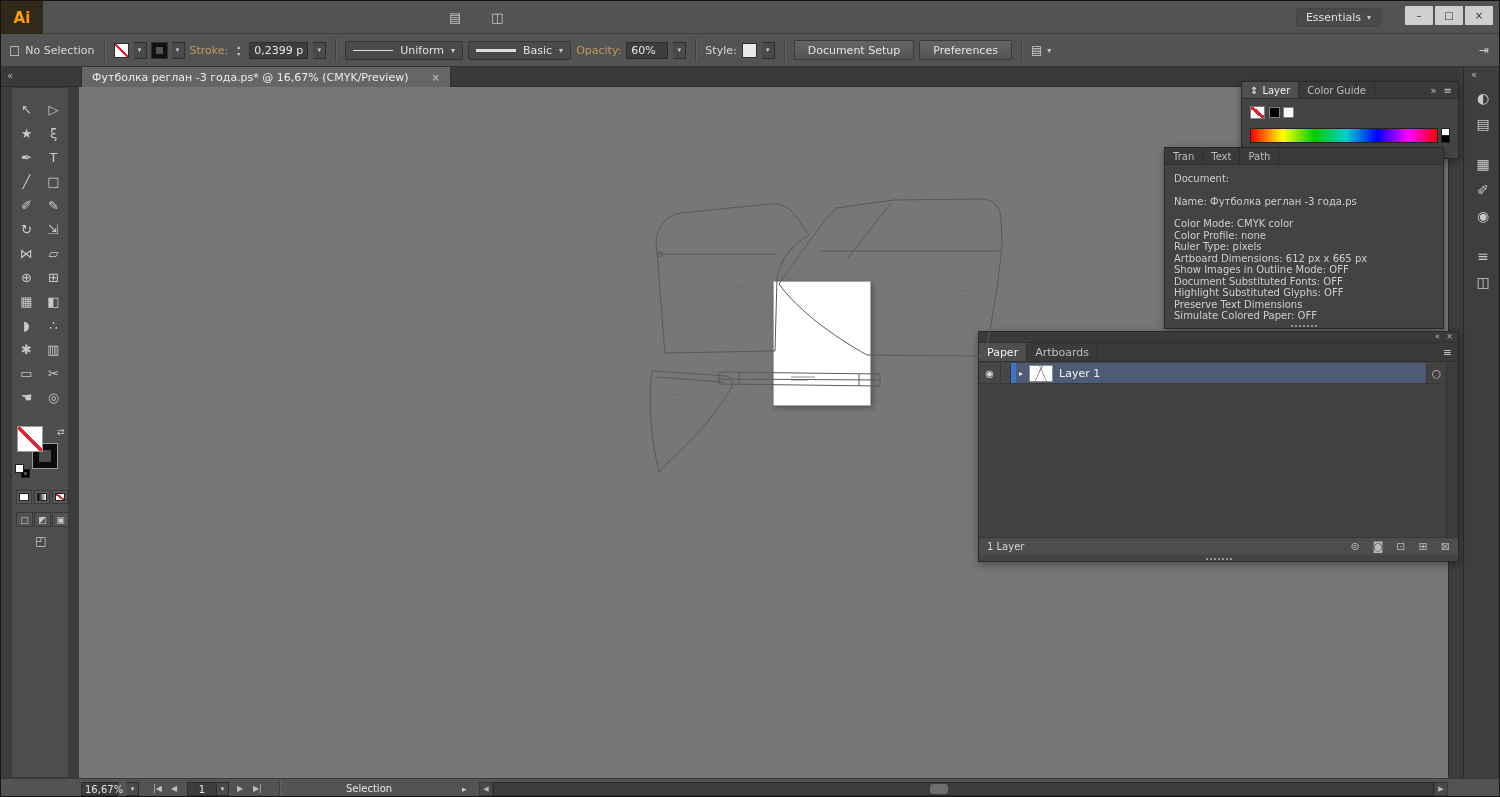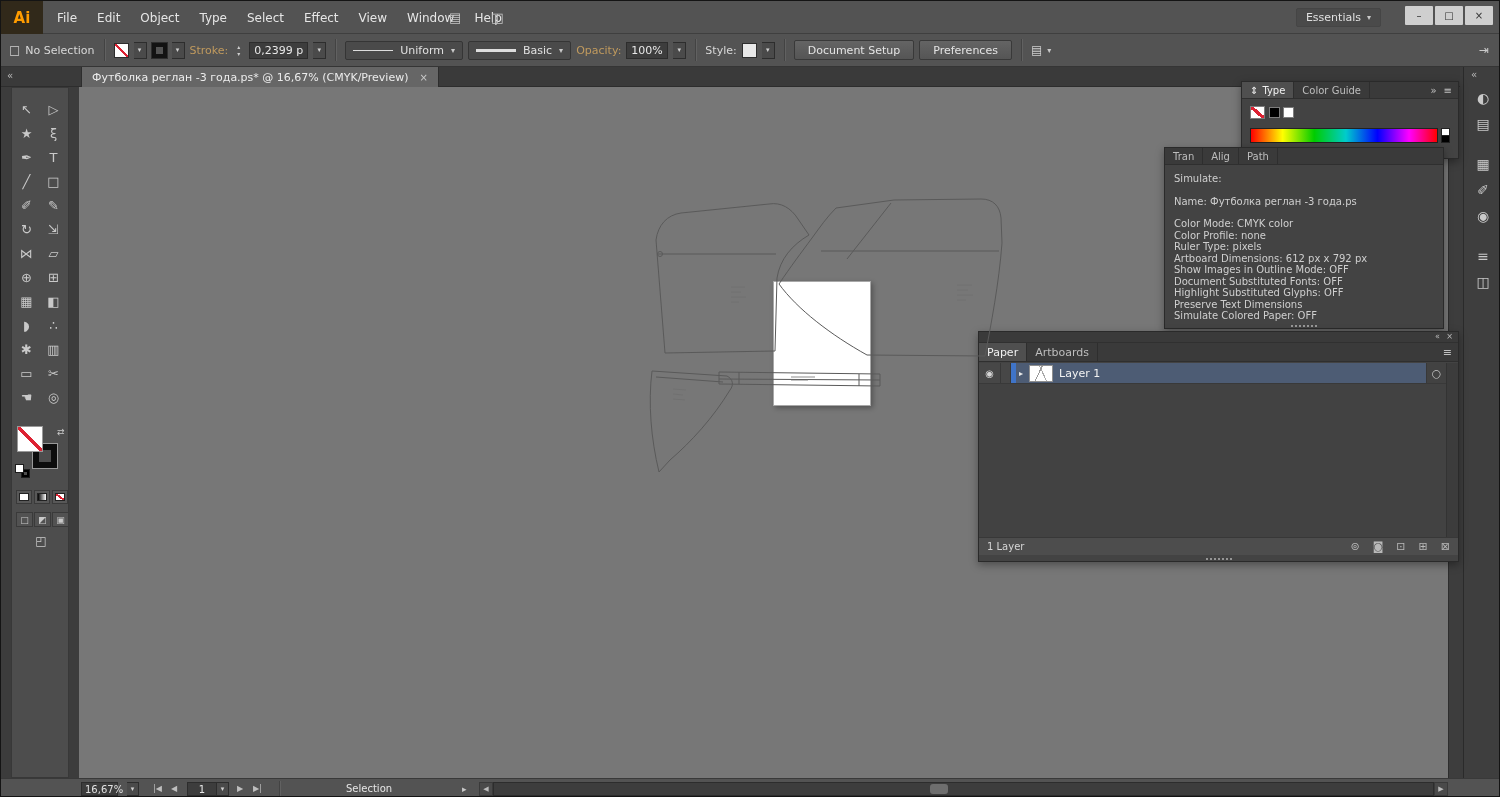--- a/index.html
+++ b/index.html
@@ -45,21 +45,21 @@
   .line-thin { width:40px; height:1px; background:#ddd; }
   .line-thick { width:40px; height:3px; background:#ddd; }
   .cb-button { height:20px; padding:0 13px; background:linear-gradient(#646464,#555); border:1px solid #393939;
                border-radius:2px; color:#e4e4e4; font-size:11px; font-family:inherit; flex:none; }
   .cb-end { position:absolute; right:10px; top:9px; color:#c9c9c9; font-size:12px; }
 
   
   .tabstrip { position:absolute; left:0; top:66px; width:1459px; height:20px; background:#3a3a3a; border-bottom:1px solid #2d2d2d; }
   .collapse-btn { position:absolute; left:6px; top:3px; color:#bdbdbd; font-size:10px; }
   .doc-tab { position:absolute; left:80px; top:0; height:20px; background:#666; display:flex; align-items:center;
-             gap:11px; padding:0 10px; border-left:1px solid #2d2d2d; border-right:1px solid #2d2d2d; }
+             gap:23px; padding:0 10px; border-left:1px solid #2d2d2d; border-right:1px solid #2d2d2d; }
   .doc-tab-title { color:#ececec; }
   .doc-tab-close { color:#c9c9c9; font-size:10px; }
 
   
   .toolbar { position:absolute; left:10px; top:86px; width:58px; height:691px; background:#4d4d4d; border:1px solid #383838; }
   .tool-grid { display:grid; grid-template-columns:27px 27px; justify-content:center; padding-top:9px; }
   .tool { height:24px; display:flex; align-items:center; justify-content:center; color:#c9c9c9; font-size:13px; }
   .wells { position:absolute; left:0; top:338px; width:58px; height:58px; }
   .fill-well { position:absolute; left:5px; top:0; width:26px; height:26px; border:1px solid #999;
                background:linear-gradient(to top right,#fff 44%,#d23 44%,#d23 56%,#fff 56%); }
@@ -164,31 +164,20 @@
   .hs-track { position:absolute; left:492px; top:3px; width:941px; height:14px; background:#3d3d3d; border:1px solid #2d2d2d; }
   .hs-thumb { position:absolute; left:436px; top:1px; width:18px; height:10px; background:#6e6e6e; border-radius:3px; }
 </style>
 </head>
 <body>
 
 <div class="app">
 
   <div class="menubar">
     <div class="logo">Ai</div>
-    <div class="menus">
-      <span class="menu-item">File</span>
-      <span class="menu-item">Edit</span>
-      <span class="menu-item">Object</span>
-      <span class="menu-item">Type</span>
-      <span class="menu-item">Select</span>
-      <span class="menu-item">Effect</span>
-      <span class="menu-item">View</span>
-      <span class="menu-item">Window</span>
-      <span class="menu-item">Help</span>
-    </div>
     <span class="appbar-icon" style="left:448px;">▤</span>
     <span class="appbar-icon" style="left:490px;">◫</span>
     <div class="workspace">
       <span>Essentials</span>
       <span class="dd">▾</span>
     </div>
     <div class="win-controls">
       <span class="win-btn">–</span>
       <span class="win-btn">□</span>
       <span class="win-btn">×</span>
@@ -215,21 +204,21 @@
       <span class="line-thin"></span>
       <span>Uniform</span>
       <span class="dd">▾</span>
     </div>
     <div class="combo">
       <span class="line-thick"></span>
       <span>Basic</span>
       <span class="dd">▾</span>
     </div>
     <span class="cb-link">Opacity:</span>
-    <span class="value-box" style="min-width:42px;">100%</span>
+    <span class="value-box" style="min-width:42px;">60%</span>
     <span class="dd-cell">▾</span>
     <div class="vsep"></div>
     <span class="cb-label">Style:</span>
     <span class="swatch style-swatch"></span>
     <span class="dd-cell">▾</span>
     <div class="vsep"></div>
     <button class="cb-button">Document Setup</button>
     <button class="cb-button">Preferences</button>
     <div class="vsep"></div>
     <span class="cb-icon">▤</span>
@@ -341,50 +330,50 @@
       <span class="dock-icon">◉</span>
       <span class="dock-icon dock-gap">≡</span>
       <span class="dock-icon">◫</span>
     </div>
   </div>
 
   <div class="panel color-panel">
     <div class="panel-header">
       <span class="ptab active">
         <span>⇕</span>
-        <span>Type</span>
+        <span>Layer</span>
       </span>
       <span class="ptab">Color Guide</span>
       <span class="panel-header-right">
         <span>»</span>
         <span>≡</span>
       </span>
     </div>
     <span class="cswatch-none"></span>
     <span class="cswatch-black"></span>
     <span class="cswatch-white"></span>
     <div class="spectrum"></div>
     <span class="bw-white"></span>
     <span class="bw-black"></span>
     <div class="panel-grip"></div>
   </div>
 
   <div class="panel docinfo-panel">
     <div class="panel-header">
       <span class="ptab">Tran</span>
-      <span class="ptab">Alig</span>
+      <span class="ptab">Text</span>
       <span class="ptab">Path</span>
     </div>
     <div class="di-body">
-      <div class="di-line">Simulate:</div>
+      <div class="di-line">Document:</div>
       <div class="di-line gap">Name: Футболка реглан -3 года.ps</div>
       <div class="di-line gap">Color Mode: CMYK color</div>
       <div class="di-line">Color Profile: none</div>
       <div class="di-line">Ruler Type: pixels</div>
-      <div class="di-line">Artboard Dimensions: 612 px x 792 px</div>
+      <div class="di-line">Artboard Dimensions: 612 px x 665 px</div>
       <div class="di-line">Show Images in Outline Mode: OFF</div>
       <div class="di-line">Document Substituted Fonts: OFF</div>
       <div class="di-line">Highlight Substituted Glyphs: OFF</div>
       <div class="di-line">Preserve Text Dimensions</div>
       <div class="di-line">Simulate Colored Paper: OFF</div>
     </div>
     <div class="panel-grip"></div>
   </div>
 
   <div class="panel layers-panel">

